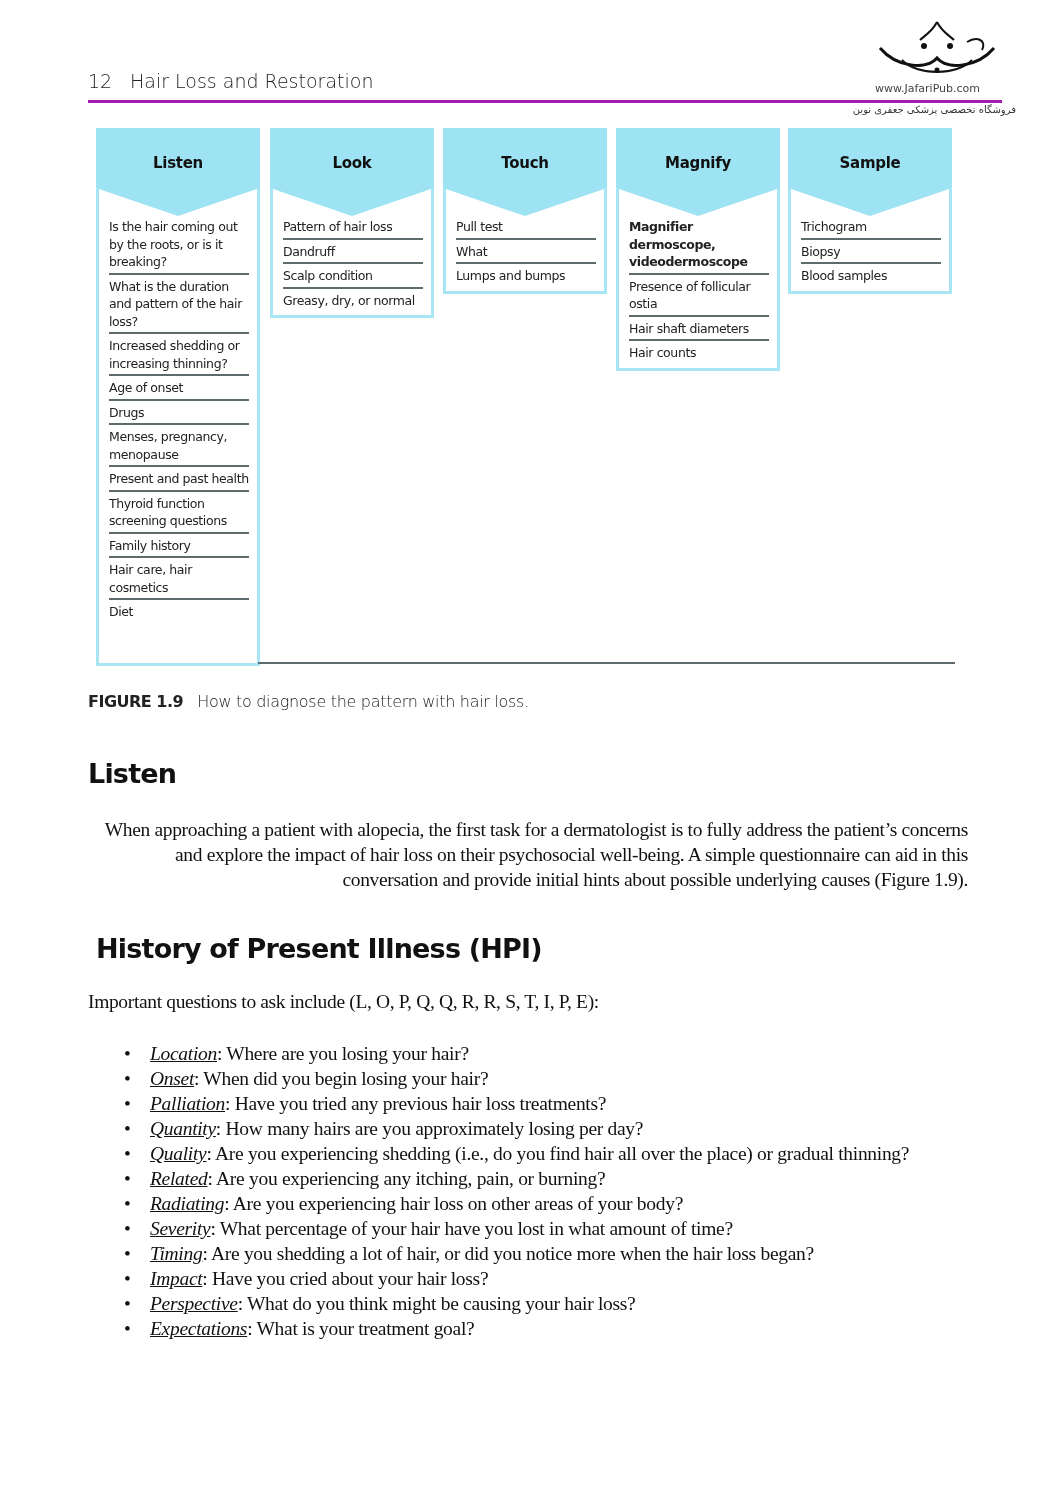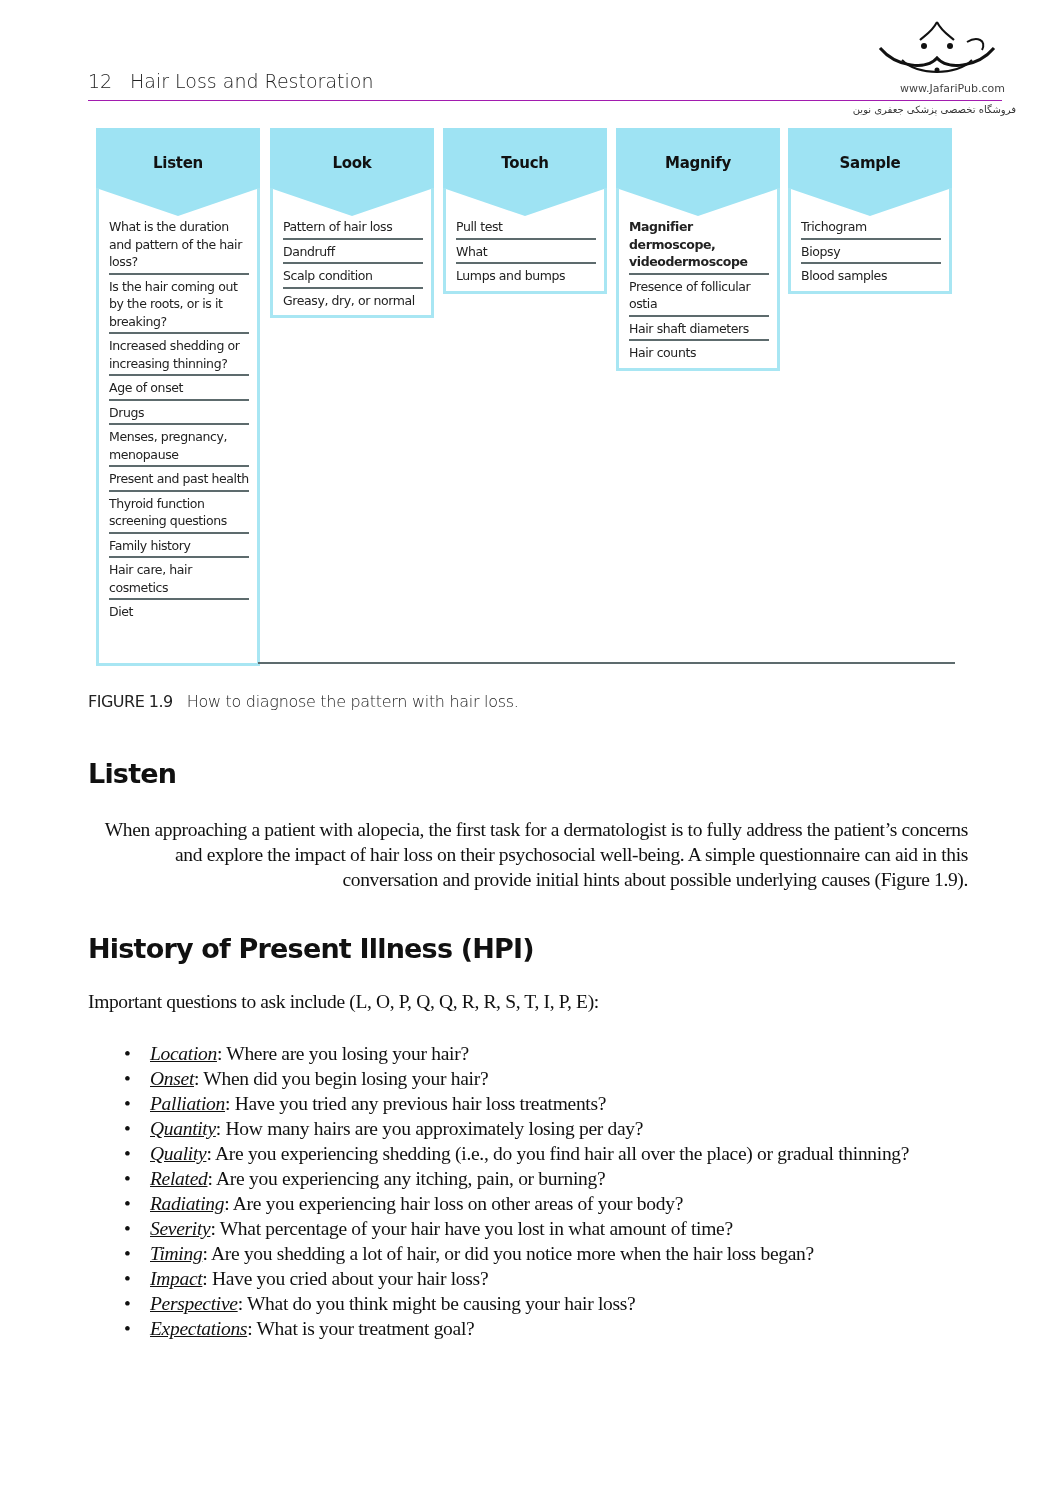--- a/index.html
+++ b/index.html
@@ -1,45 +1,45 @@
 <!DOCTYPE html>
 <html><head>
 <meta charset="utf-8">
 <style>
   html, body { margin: 0; padding: 0; background: #ffffff; }
   body { width: 1050px; height: 1500px; position: relative; overflow: hidden; color: #111; }
   .abs { position: absolute; }
 
   
-  .run-head { left: 88px; top: 70px; width: 914px; height: 30px; border-bottom: 1px solid #a21caf; font-family: "DejaVu Sans", sans-serif; font-size: 19px; color: #222; font-weight: 300; }
+  .run-head { left: 88px; top: 70px; width: 914px; height: 30px; border-bottom: 3px solid #a21caf; font-family: "DejaVu Sans", sans-serif; font-size: 19px; color: #222; font-weight: 300; }
   .run-head .pg { display: inline-block; width: 42px; }
 
   
   .logo { left: 872px; top: 18px; width: 130px; height: 60px; }
-  .logo-url { left: 875px; top: 82px; font-family: "DejaVu Sans", sans-serif; font-size: 11px; color: #444; width: 130px; text-align: right; }
+  .logo-url { left: 875px; top: 82px; font-family: "DejaVu Sans", sans-serif; font-size: 11px; color: #444; width: 130px; text-align: left; }
   .logo-fa { left: 850px; top: 104px; width: 166px; text-align: right; font-family: "DejaVu Sans", sans-serif; font-size: 10px; color: #333; direction: rtl; }
 
   
   .col { position: absolute; top: 128px; width: 164px; }
   .col .hdr { position: relative; height: 88px; }
   .col .hdr svg { position: absolute; left: 0; top: 0; }
   .col .hdr .title { position: absolute; left: 0; width: 100%; top: 26px; text-align: center; font-family: "DejaVu Sans", sans-serif; font-weight: bold; font-size: 15px; color: #111; letter-spacing: -0.3px; }
   .col .body { position: absolute; left: 0; top: 60px; border: 3px solid #a8e6f3; border-top: none; box-sizing: border-box; width: 164px; padding: 30px 8px 4px 10px; }
   .item { font-family: "DejaVu Sans", sans-serif; font-size: 12.5px; line-height: 17.5px; color: #222; padding: 0 0 2px 0; border-bottom: 2px solid #5d6b6d; margin-bottom: 3px; letter-spacing: -0.4px; }
   .item.last { border-bottom: none; margin-bottom: 0; }
   .item.bold { font-weight: bold; }
   .baseline { left: 258px; top: 662px; width: 697px; height: 2px; background: #5d6b6d; }
 
   .caption { left: 88px; top: 692px; font-family: "DejaVu Sans", sans-serif; font-size: 16px; color: #222; }
-  .caption .fig { font-weight: normal; margin-right: 14px; letter-spacing: -0.5px; }
+  .caption .fig { font-weight: bold; margin-right: 14px; letter-spacing: -0.5px; }
   .caption .ctext { font-weight: 300; letter-spacing: -0.3px; }
 
   h2 { margin: 0; font-family: "DejaVu Sans", sans-serif; font-weight: bold; font-size: 27px; letter-spacing: -0.8px; color: #111; }
   .h-listen { left: 88px; top: 758px; }
-  .h-hpi { left: 88px; top: 933px; }
+  .h-hpi { left: 96px; top: 933px; }
 
   .para { left: 88px; top: 817px; width: 880px; font-family: "Liberation Serif", serif; font-size: 19.5px; line-height: 25px; color: #111; letter-spacing: -0.35px; text-align: right; }
   .intro { left: 88px; top: 991px; font-family: "Liberation Serif", serif; font-size: 19.5px; color: #111; letter-spacing: -0.35px; }
 
   .bullets { left: 122px; top: 1041px; width: 830px; margin: 0; padding: 0; list-style: none; font-family: "Liberation Serif", serif; font-size: 19.5px; line-height: 25px; color: #111; letter-spacing: -0.3px; }
   .bullets li { position: relative; padding-left: 28px; }
   .bullets li .dot { position: absolute; left: 2px; top: 0; }
   .bullets li .term { font-style: italic; text-decoration: underline; }
 </style>
 </head>
@@ -64,22 +64,22 @@
 <div id="figure">
     <div class="col" style="left: 96px;">
       <div class="hdr">
         <svg width="164" height="92" viewBox="0 0 164 92">
           <polygon points="0,0 164,0 164,60 82,88 0,60" fill="#9ee3f3"></polygon>
           <polyline points="0,66 82,94 164,66" fill="none" stroke="#ffffff" stroke-width="5"></polyline>
         </svg>
         <div class="title">Listen</div>
       </div>
       <div class="body" style="border-color: rgb(168, 230, 243); min-height: 478px;">
+        <div class="item">Is the hair coming out by the roots, or is it breaking?</div>
         <div class="item">What is the duration and pattern of the hair loss?</div>
-        <div class="item">Is the hair coming out by the roots, or is it breaking?</div>
         <div class="item">Increased shedding or increasing thinning?</div>
         <div class="item">Age of onset</div>
         <div class="item">Drugs</div>
         <div class="item">Menses, pregnancy, menopause</div>
         <div class="item">Present and past health</div>
         <div class="item">Thyroid function screening questions</div>
         <div class="item">Family history</div>
         <div class="item">Hair care, hair cosmetics</div>
         <div class="item last">Diet</div>
       </div>

